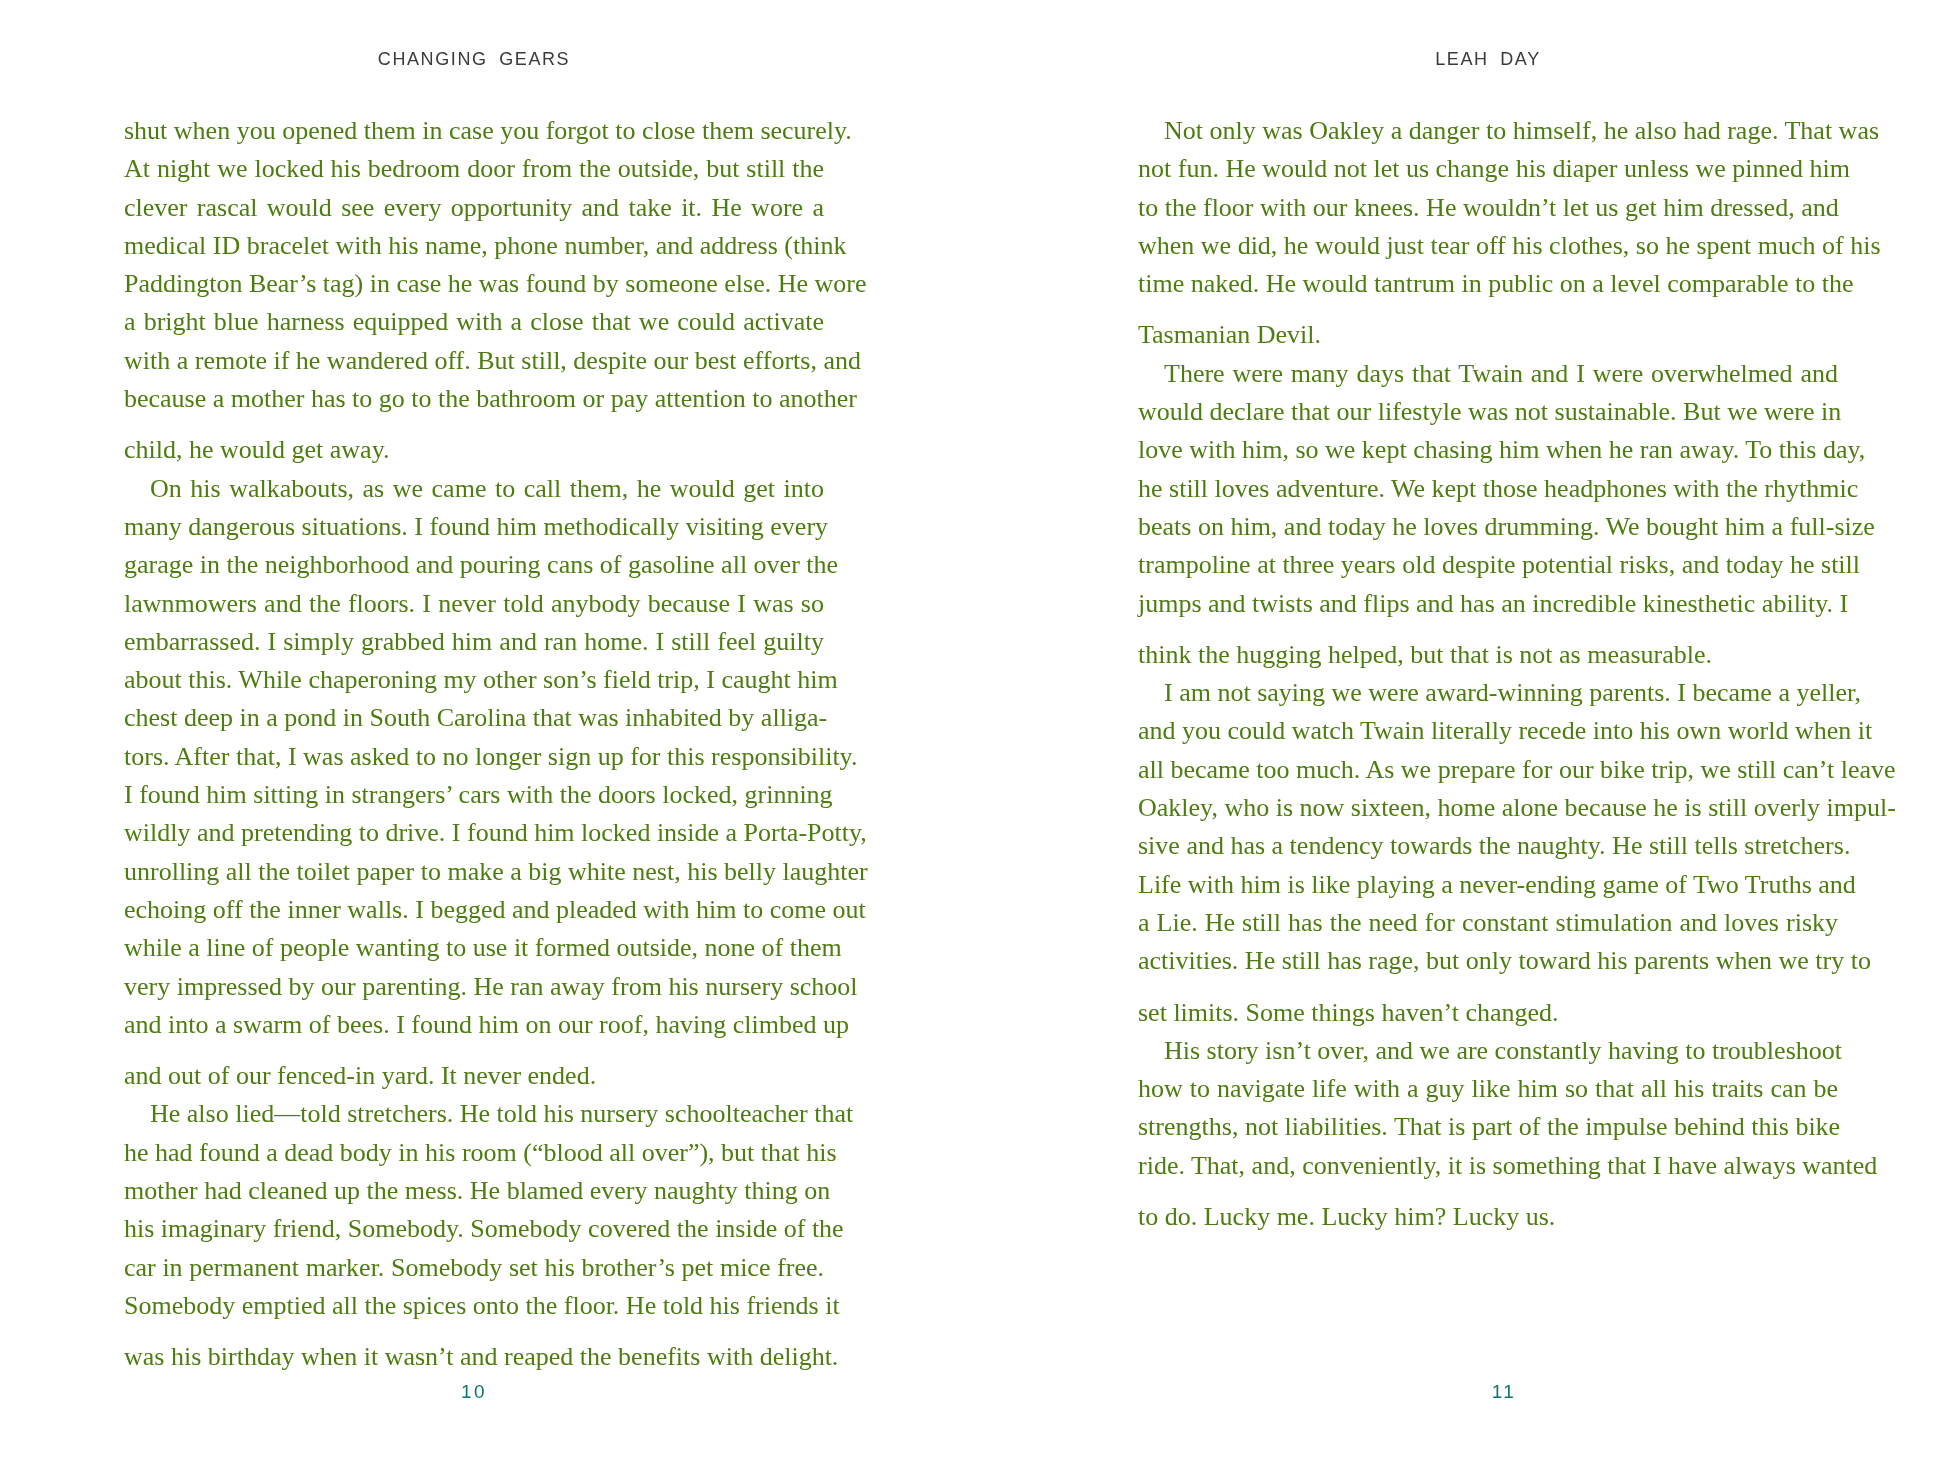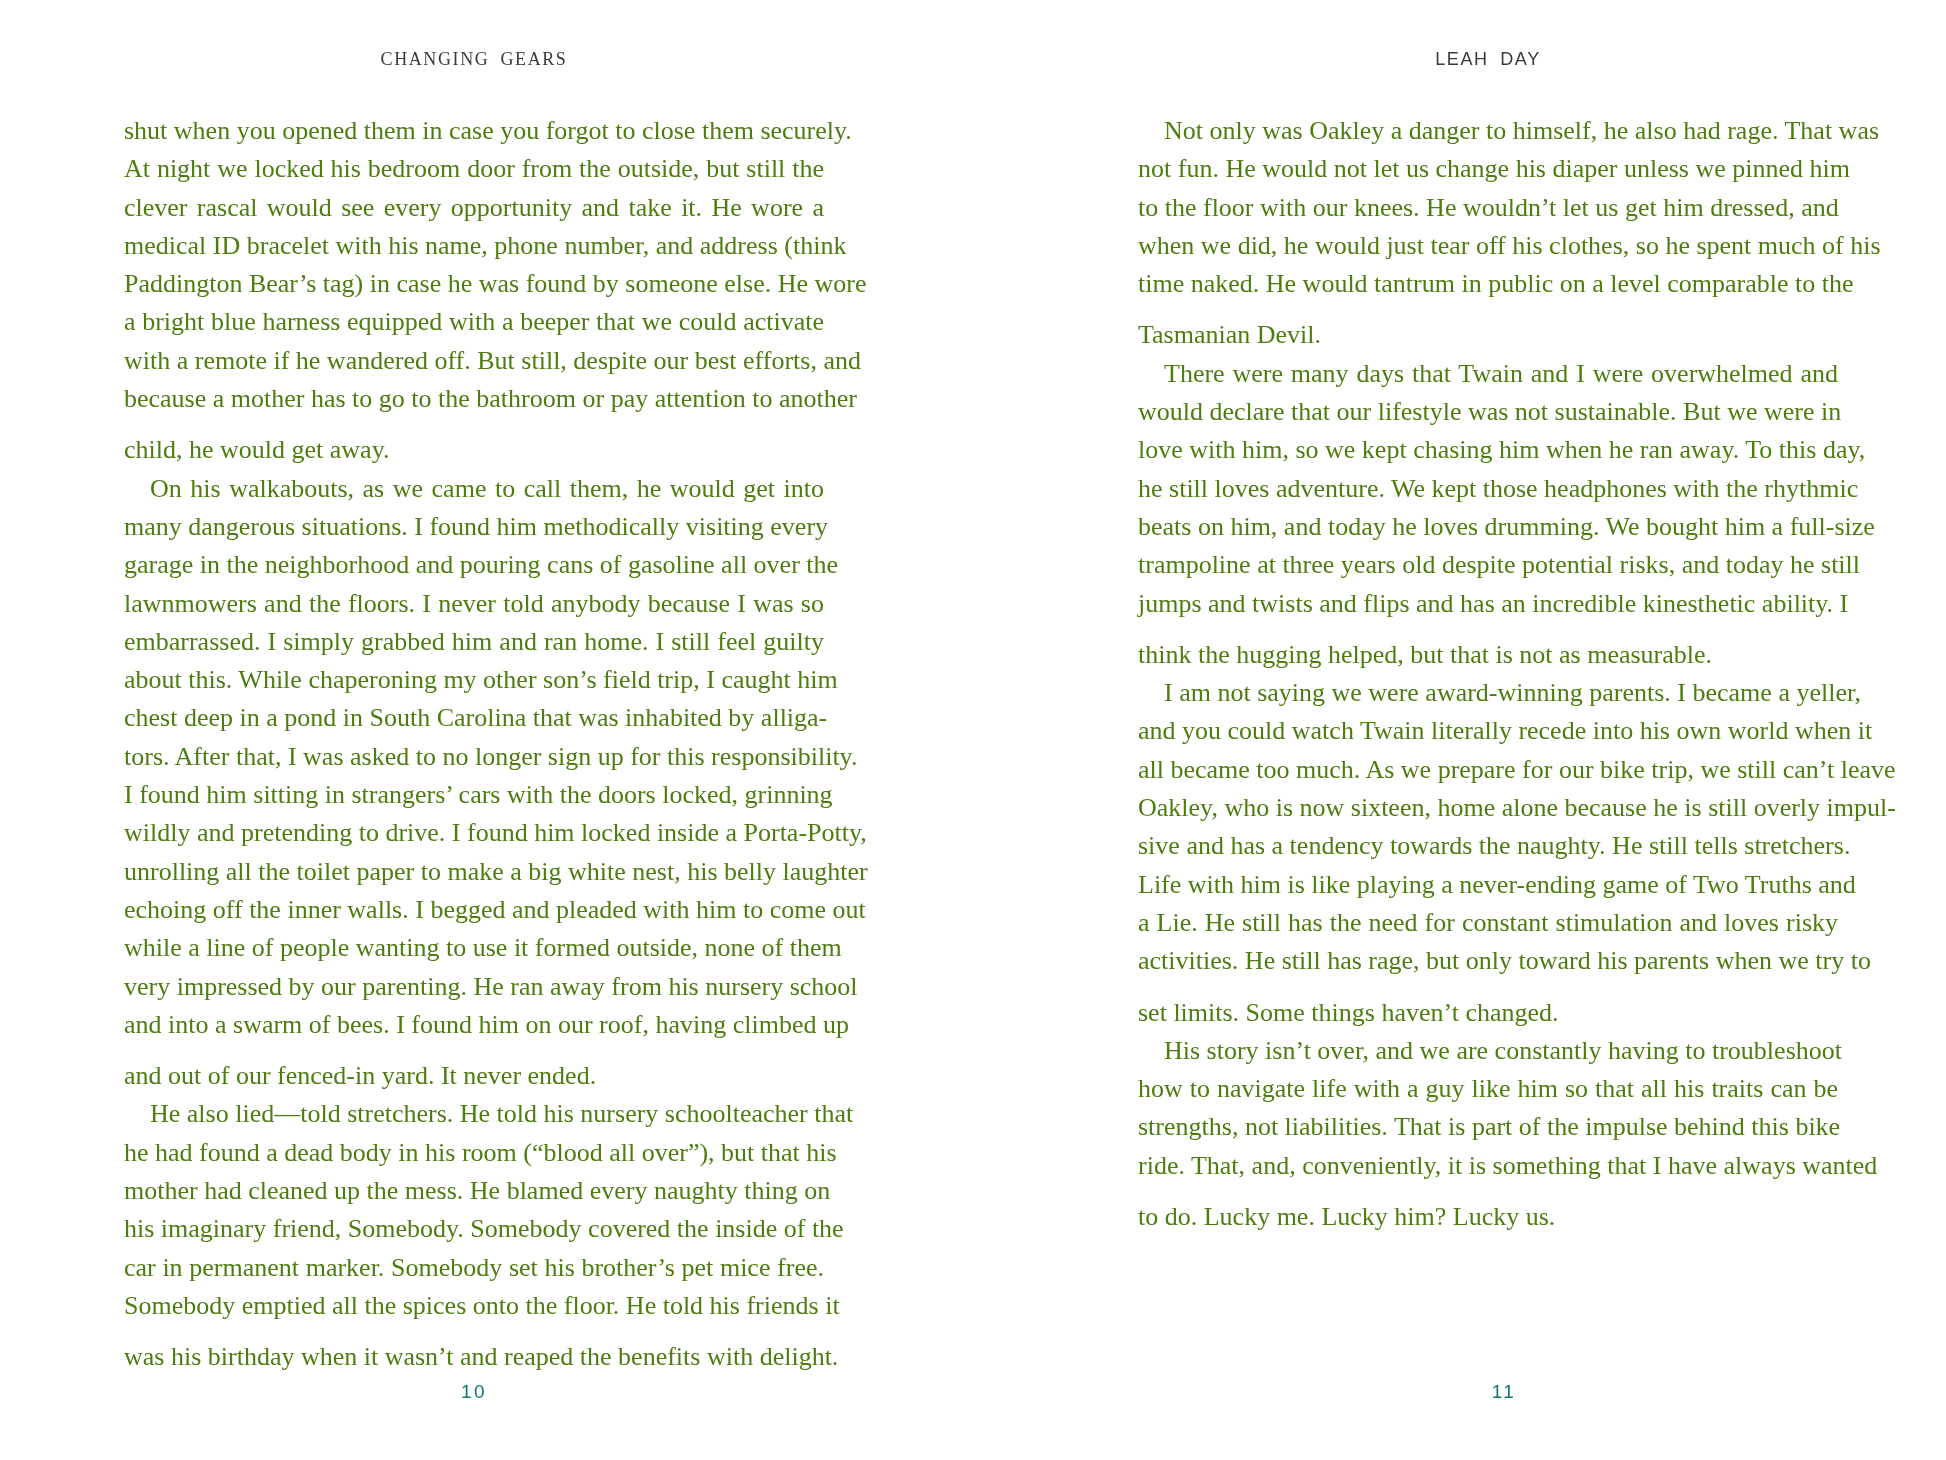--- a/index.html
+++ b/index.html
@@ -21,21 +21,21 @@
   .running-head {
     position: absolute; top: 49px; width: 700px;
     text-align: center;
     font-family: "Liberation Sans", sans-serif;
     font-weight: 400;
     font-size: 18px;
     letter-spacing: 1.6px;
     word-spacing: 5px;
     color: #3a3a3a;
   }
-  .page-left  .running-head { left: 124px; font-family: Liberation Serif, serif; }
+  .page-left  .running-head { left: 124px; }
   .page-right .running-head { left: 165px; }
 
   .text-column {
     position: absolute; top: 112px; width: 700px;
     font-size: 26px;
     line-height: 38.3px;
     color: #4d7c0f;
   }
   .page-left  .text-column { left: 124px; }
   .page-right .text-column { left: 165px; }
@@ -67,21 +67,21 @@
 <div>
 
   <section class="page page-left">
     <header class="running-head">CHANGING GEARS</header>
     <div class="text-column">
         <div class="line">shut when you opened them in case you forgot to close them securely.</div>
         <div class="line">At night we locked his bedroom door from the outside, but still the</div>
         <div class="line">clever rascal would see every opportunity and take it. He wore a</div>
         <div class="line">medical ID bracelet with his name, phone number, and address (think</div>
         <div class="line">Paddington Bear’s tag) in case he was found by someone else. He wore</div>
-        <div class="line">a bright blue harness equipped with a beeper that we could activate</div>
+        <div class="line">a bright blue harness equipped with a close that we could activate</div>
         <div class="line">with a remote if he wandered off. But still, despite our best efforts, and</div>
         <div class="line">because a mother has to go to the bathroom or pay attention to another</div>
         <div class="line para-end">child, he would get away.</div>
         <div class="line indent">On his walkabouts, as we came to call them, he would get into</div>
         <div class="line">many dangerous situations. I found him methodically visiting every</div>
         <div class="line">garage in the neighborhood and pouring cans of gasoline all over the</div>
         <div class="line">lawnmowers and the floors. I never told anybody because I was so</div>
         <div class="line">embarrassed. I simply grabbed him and ran home. I still feel guilty</div>
         <div class="line">about this. While chaperoning my other son’s field trip, I caught him</div>
         <div class="line">chest deep in a pond in South Carolina that was inhabited by alliga-</div>

